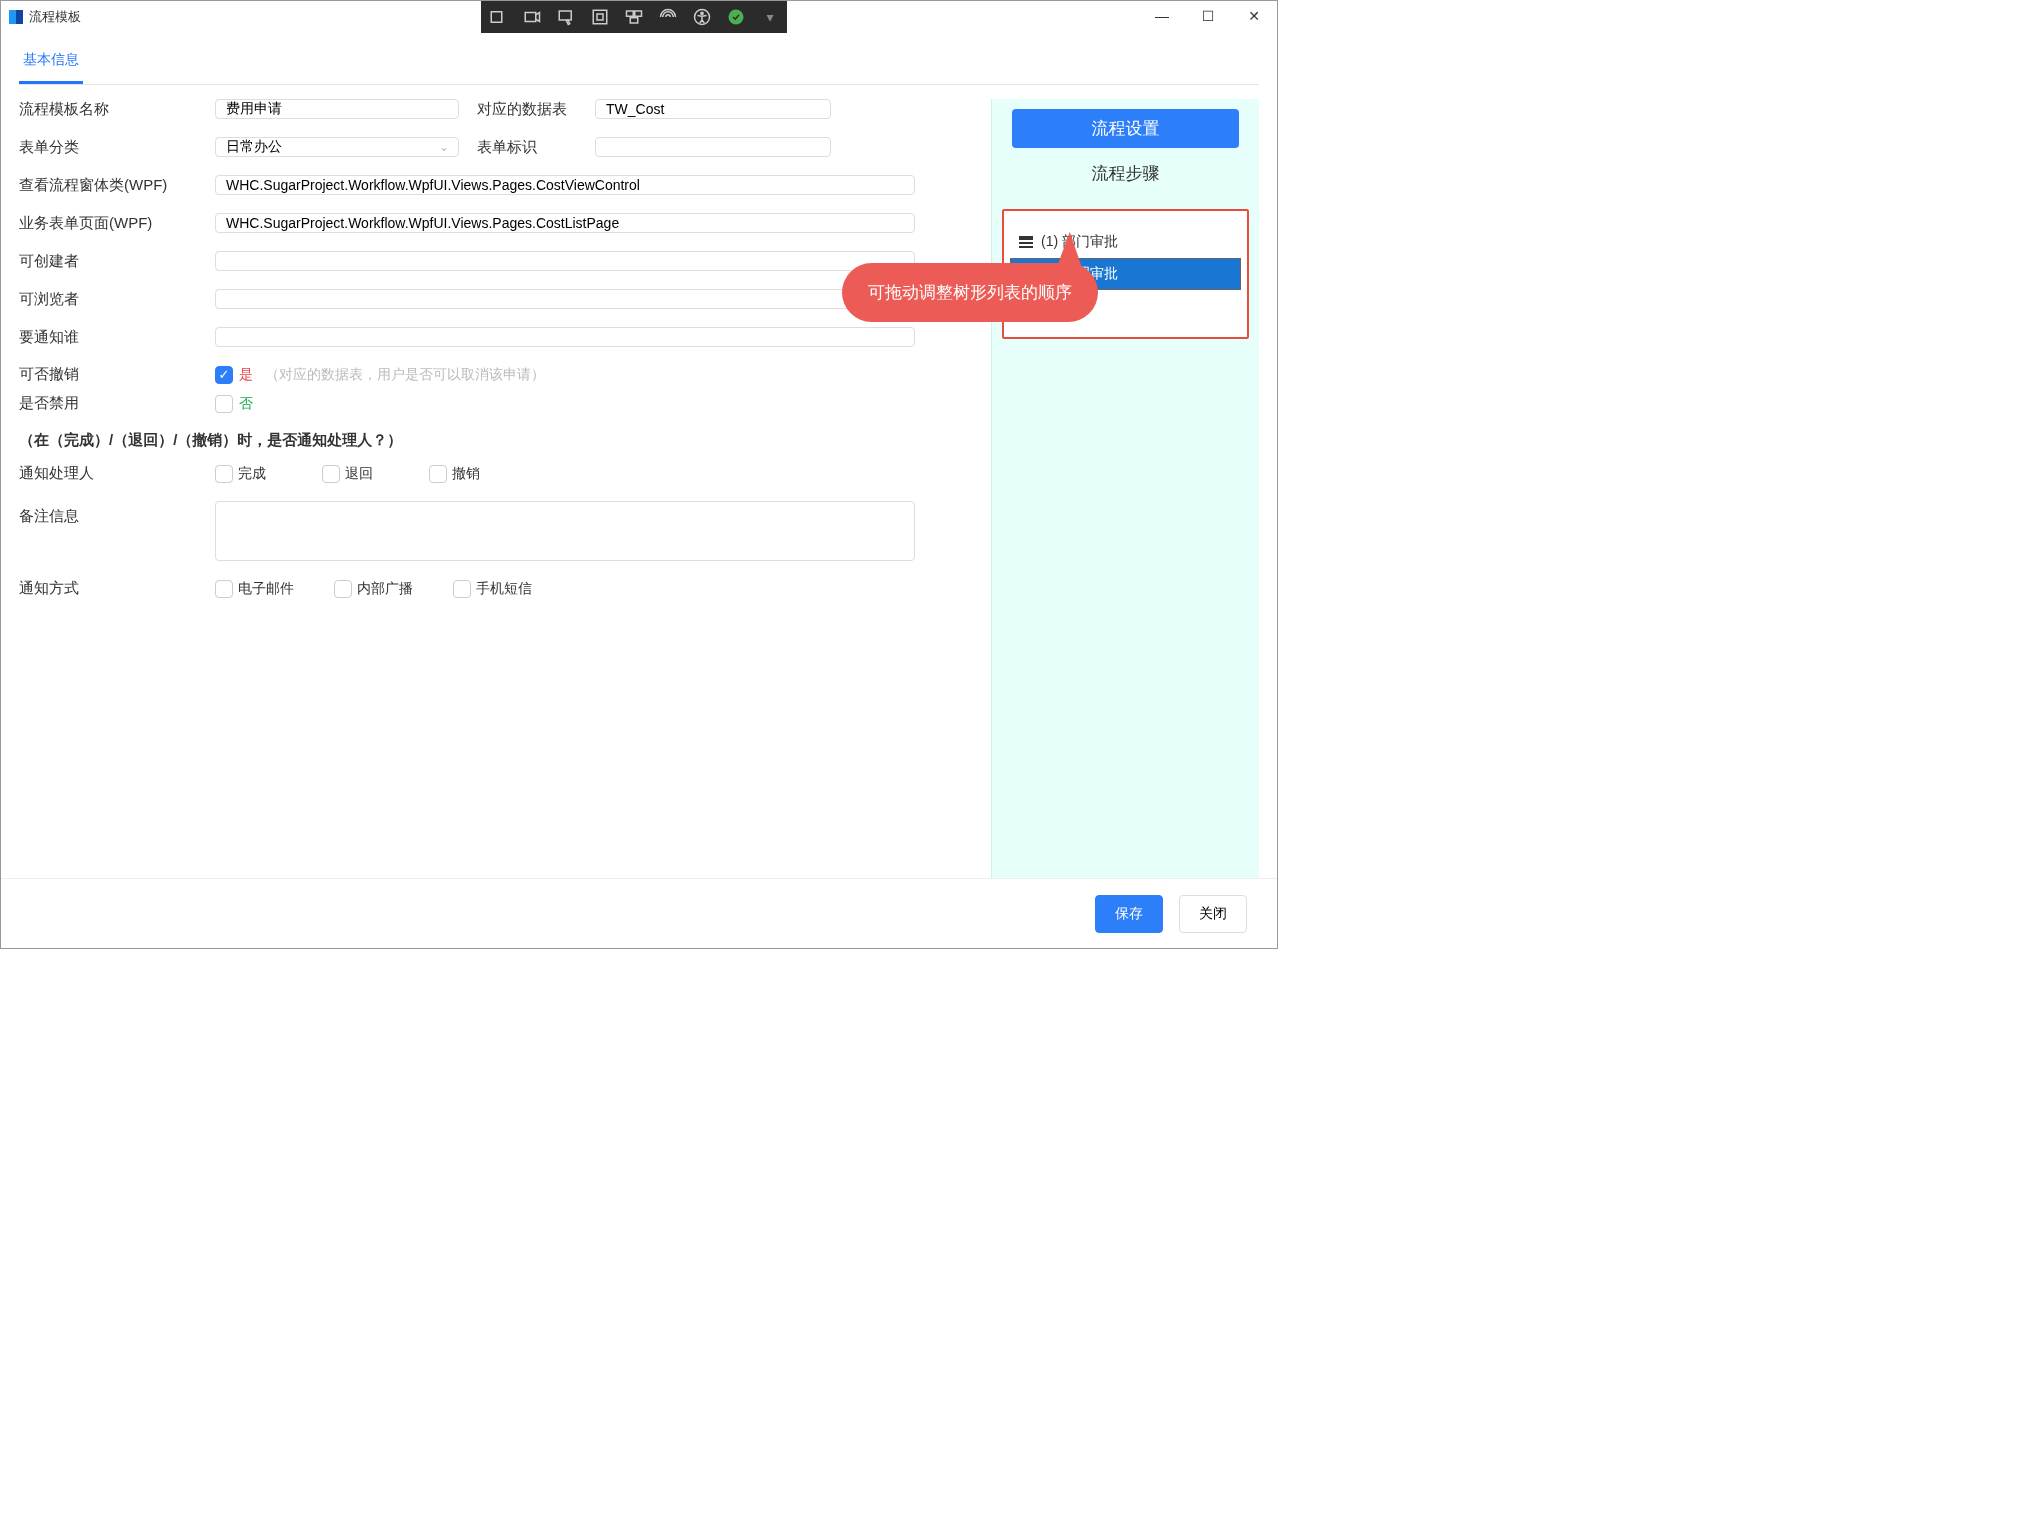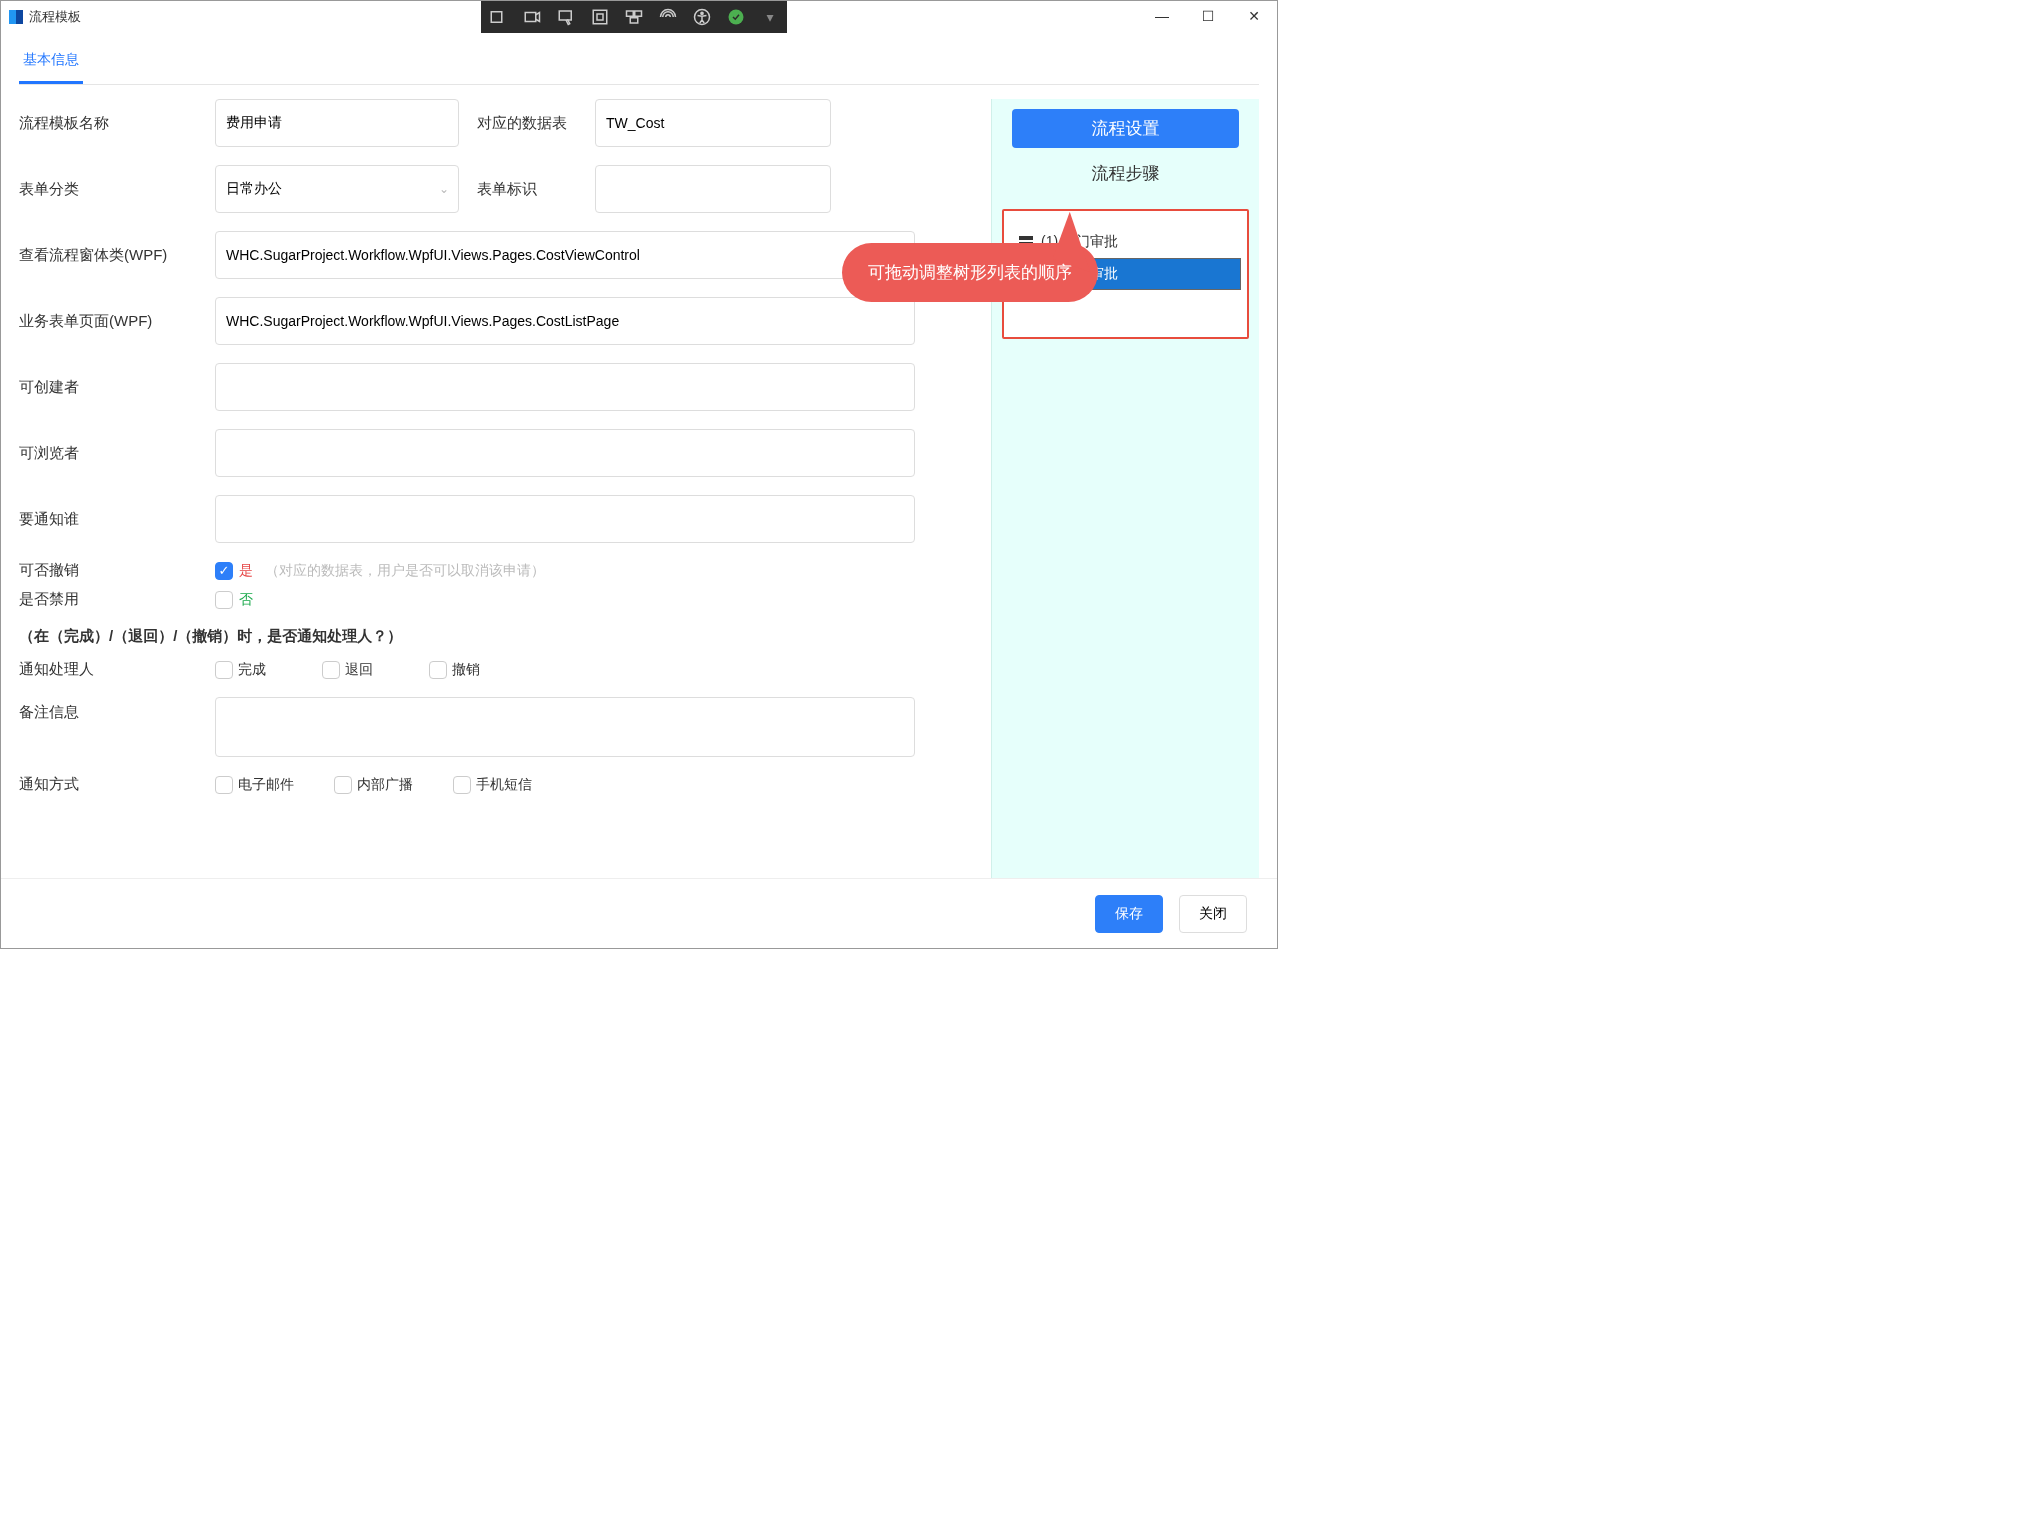--- a/index.html
+++ b/index.html
@@ -24,40 +24,40 @@
 .right-tab-btn.secondary { background: transparent; }
 .steps-box { margin: 14px 10px; background: #fff; border: 2px solid #e84c3d; border-radius: 2px; padding: 15px 6px; position: relative; min-height: 130px; }
 .step-item { display: flex; align-items: center; gap: 8px; padding: 6px 8px; border: 1px solid transparent; }
 .step-item.selected { background: #1976d2; color: #fff; border: 1px solid #666; }
 .step-icon { width: 14px; height: 12px; position: relative; }
 .step-icon::before,.step-icon::after { content:''; position:absolute; left:0; right:0; height:2px; background: currentColor; }
 .step-icon::before { top: 2px; box-shadow: 0 4px 0 currentColor, 0 8px 0 currentColor; }
 .form-row { display: flex; align-items: center; margin-bottom: 18px; gap: 18px; }
 .lbl { width: 178px; font-size: 15px; color: #333; flex-shrink: 0; }
 .lbl-sm { width: 100px; font-size: 15px; }
-.input { height: 48px; border: 1px solid #ddd; border-radius: 4px; padding: 0 10px; font-size: 14px; background: #fff; flex: 1; min-width: 0; }
+.input { height: 20px; border: 1px solid #ddd; border-radius: 4px; padding: 0 10px; font-size: 14px; background: #fff; flex: 1; min-width: 0; }
 .input-half { width: 244px; flex: none; }
 .input-wide { width: 700px; flex: none; }
 .select-wrap { position: relative; width: 244px; flex: none; }
 .select-wrap .chev { position: absolute; right: 10px; top: 50%; transform: translateY(-50%); color: #bbb; font-size: 12px; pointer-events:none; }
 .chk-row { display: flex; align-items: center; gap: 6px; }
 .chk { width: 18px; height: 18px; border-radius: 4px; border: 1px solid #ccc; display: inline-flex; align-items: center; justify-content: center; background:#fff; }
 .chk.on { background: #2d7ff9; border-color:#2d7ff9; color:#fff; }
 .chk.on::after { content:'✓'; font-size:13px; }
 .val-yes { color: #e64545; font-weight: 500; }
 .val-no { color: #1ba94c; font-weight: 500; }
 .hint { color: #bbb; margin-left: 6px; }
 .sect-title { font-weight: 600; font-size: 15px; margin: 10px 0 14px; }
 .check-group { display: flex; gap: 56px; }
 .check-opt { display: flex; align-items: center; gap: 5px; font-size: 14px; }
 .textarea { height: 60px; border: 1px solid #ddd; border-radius: 4px; width: 700px; padding:8px 10px; resize:none; }
 .footer { position: absolute; bottom: 0; left: 0; right: 0; height: 70px; border-top: 1px solid #eee; display: flex; justify-content: flex-end; align-items: center; padding: 0 30px; gap: 16px; background:#fff; }
 .btn { min-width: 68px; height: 38px; border-radius: 4px; border: 1px solid #ddd; background: #fff; font-size: 14px; padding: 0 18px; cursor:pointer; }
 .btn.primary { background: #2d7ff9; border-color: #2d7ff9; color: #fff; }
-.callout { position: absolute; left: -150px; top: 144px; background: #ec5b56; color: #fff; padding: 18px 26px; border-radius: 40px; font-size: 17px; white-space: nowrap; }
+.callout { position: absolute; left: -150px; top: 164px; background: #ec5b56; color: #fff; padding: 18px 26px; border-radius: 40px; font-size: 17px; white-space: nowrap; }
 .callout .tail { position:absolute; right:-2px; top:-26px; width:0; height:0; border-left: 0 solid transparent; border-right: 40px solid transparent; border-bottom: 50px solid #ec5b56; transform: rotate(20deg); }
 svg.ico { width:18px; height:18px; }
 </style>
 </head>
 <body>
 
 <div class="window">
 
   <div class="titlebar">
     <div class="titlebar-icon"></div>

